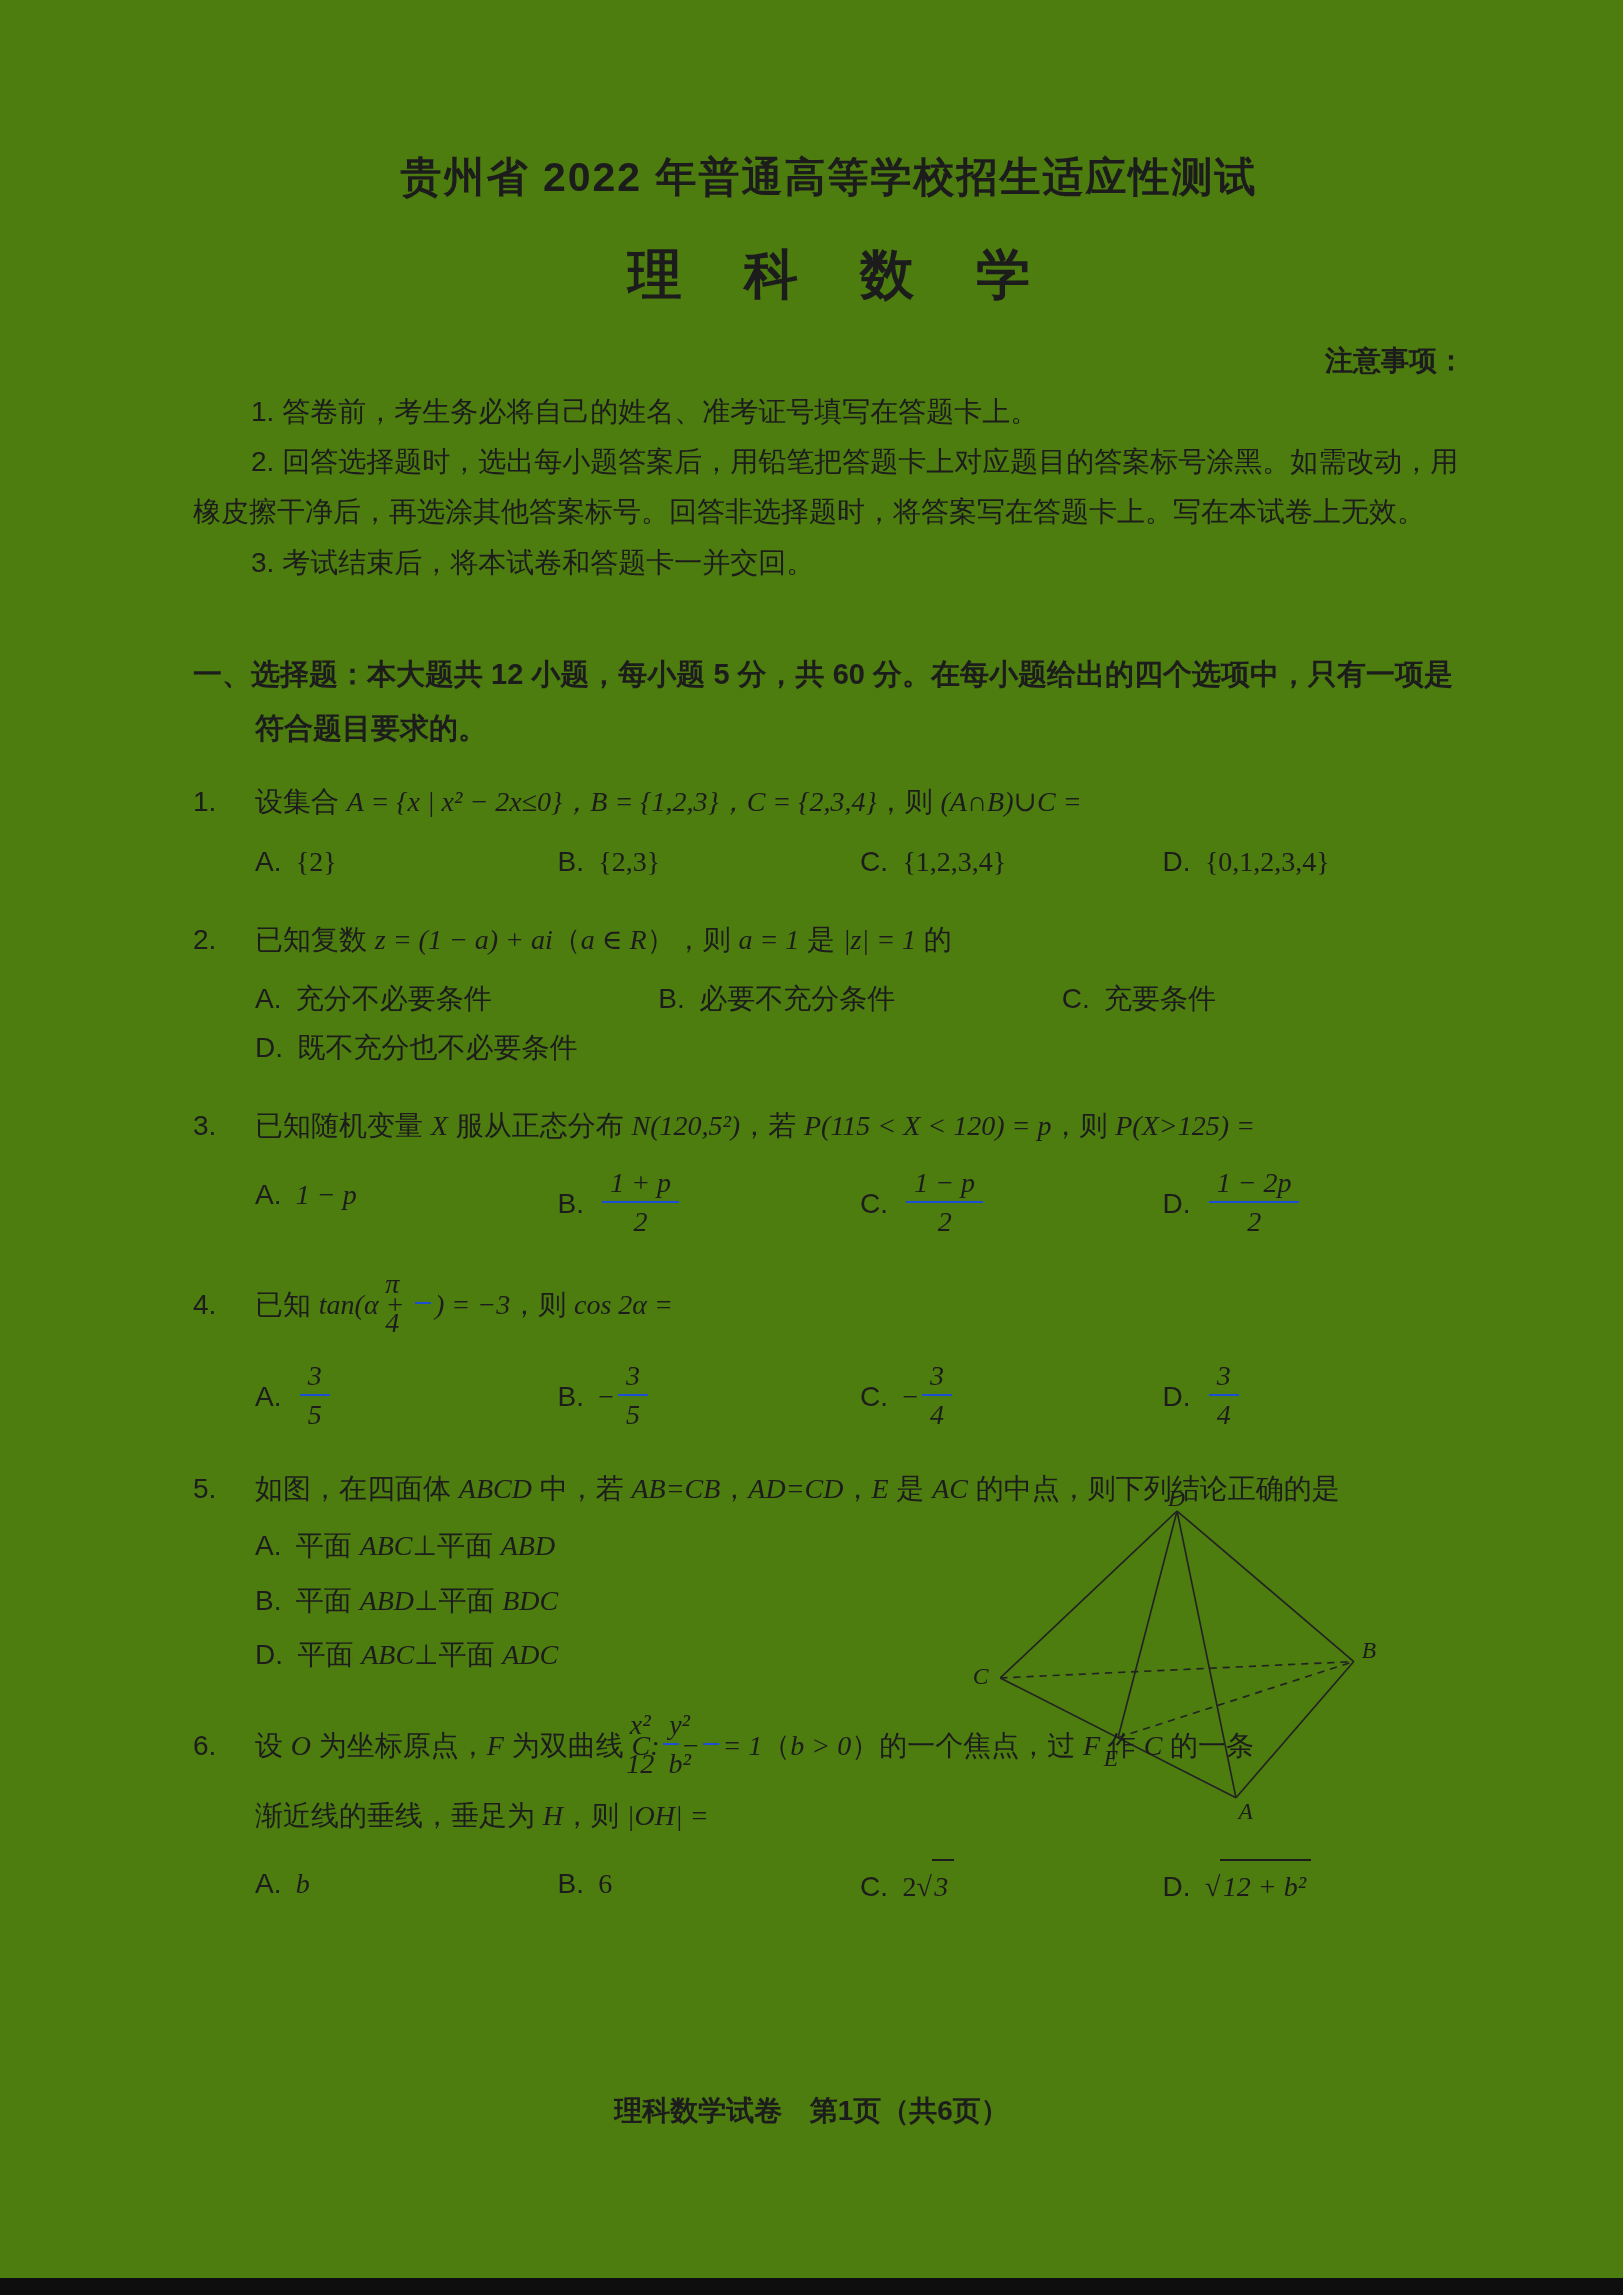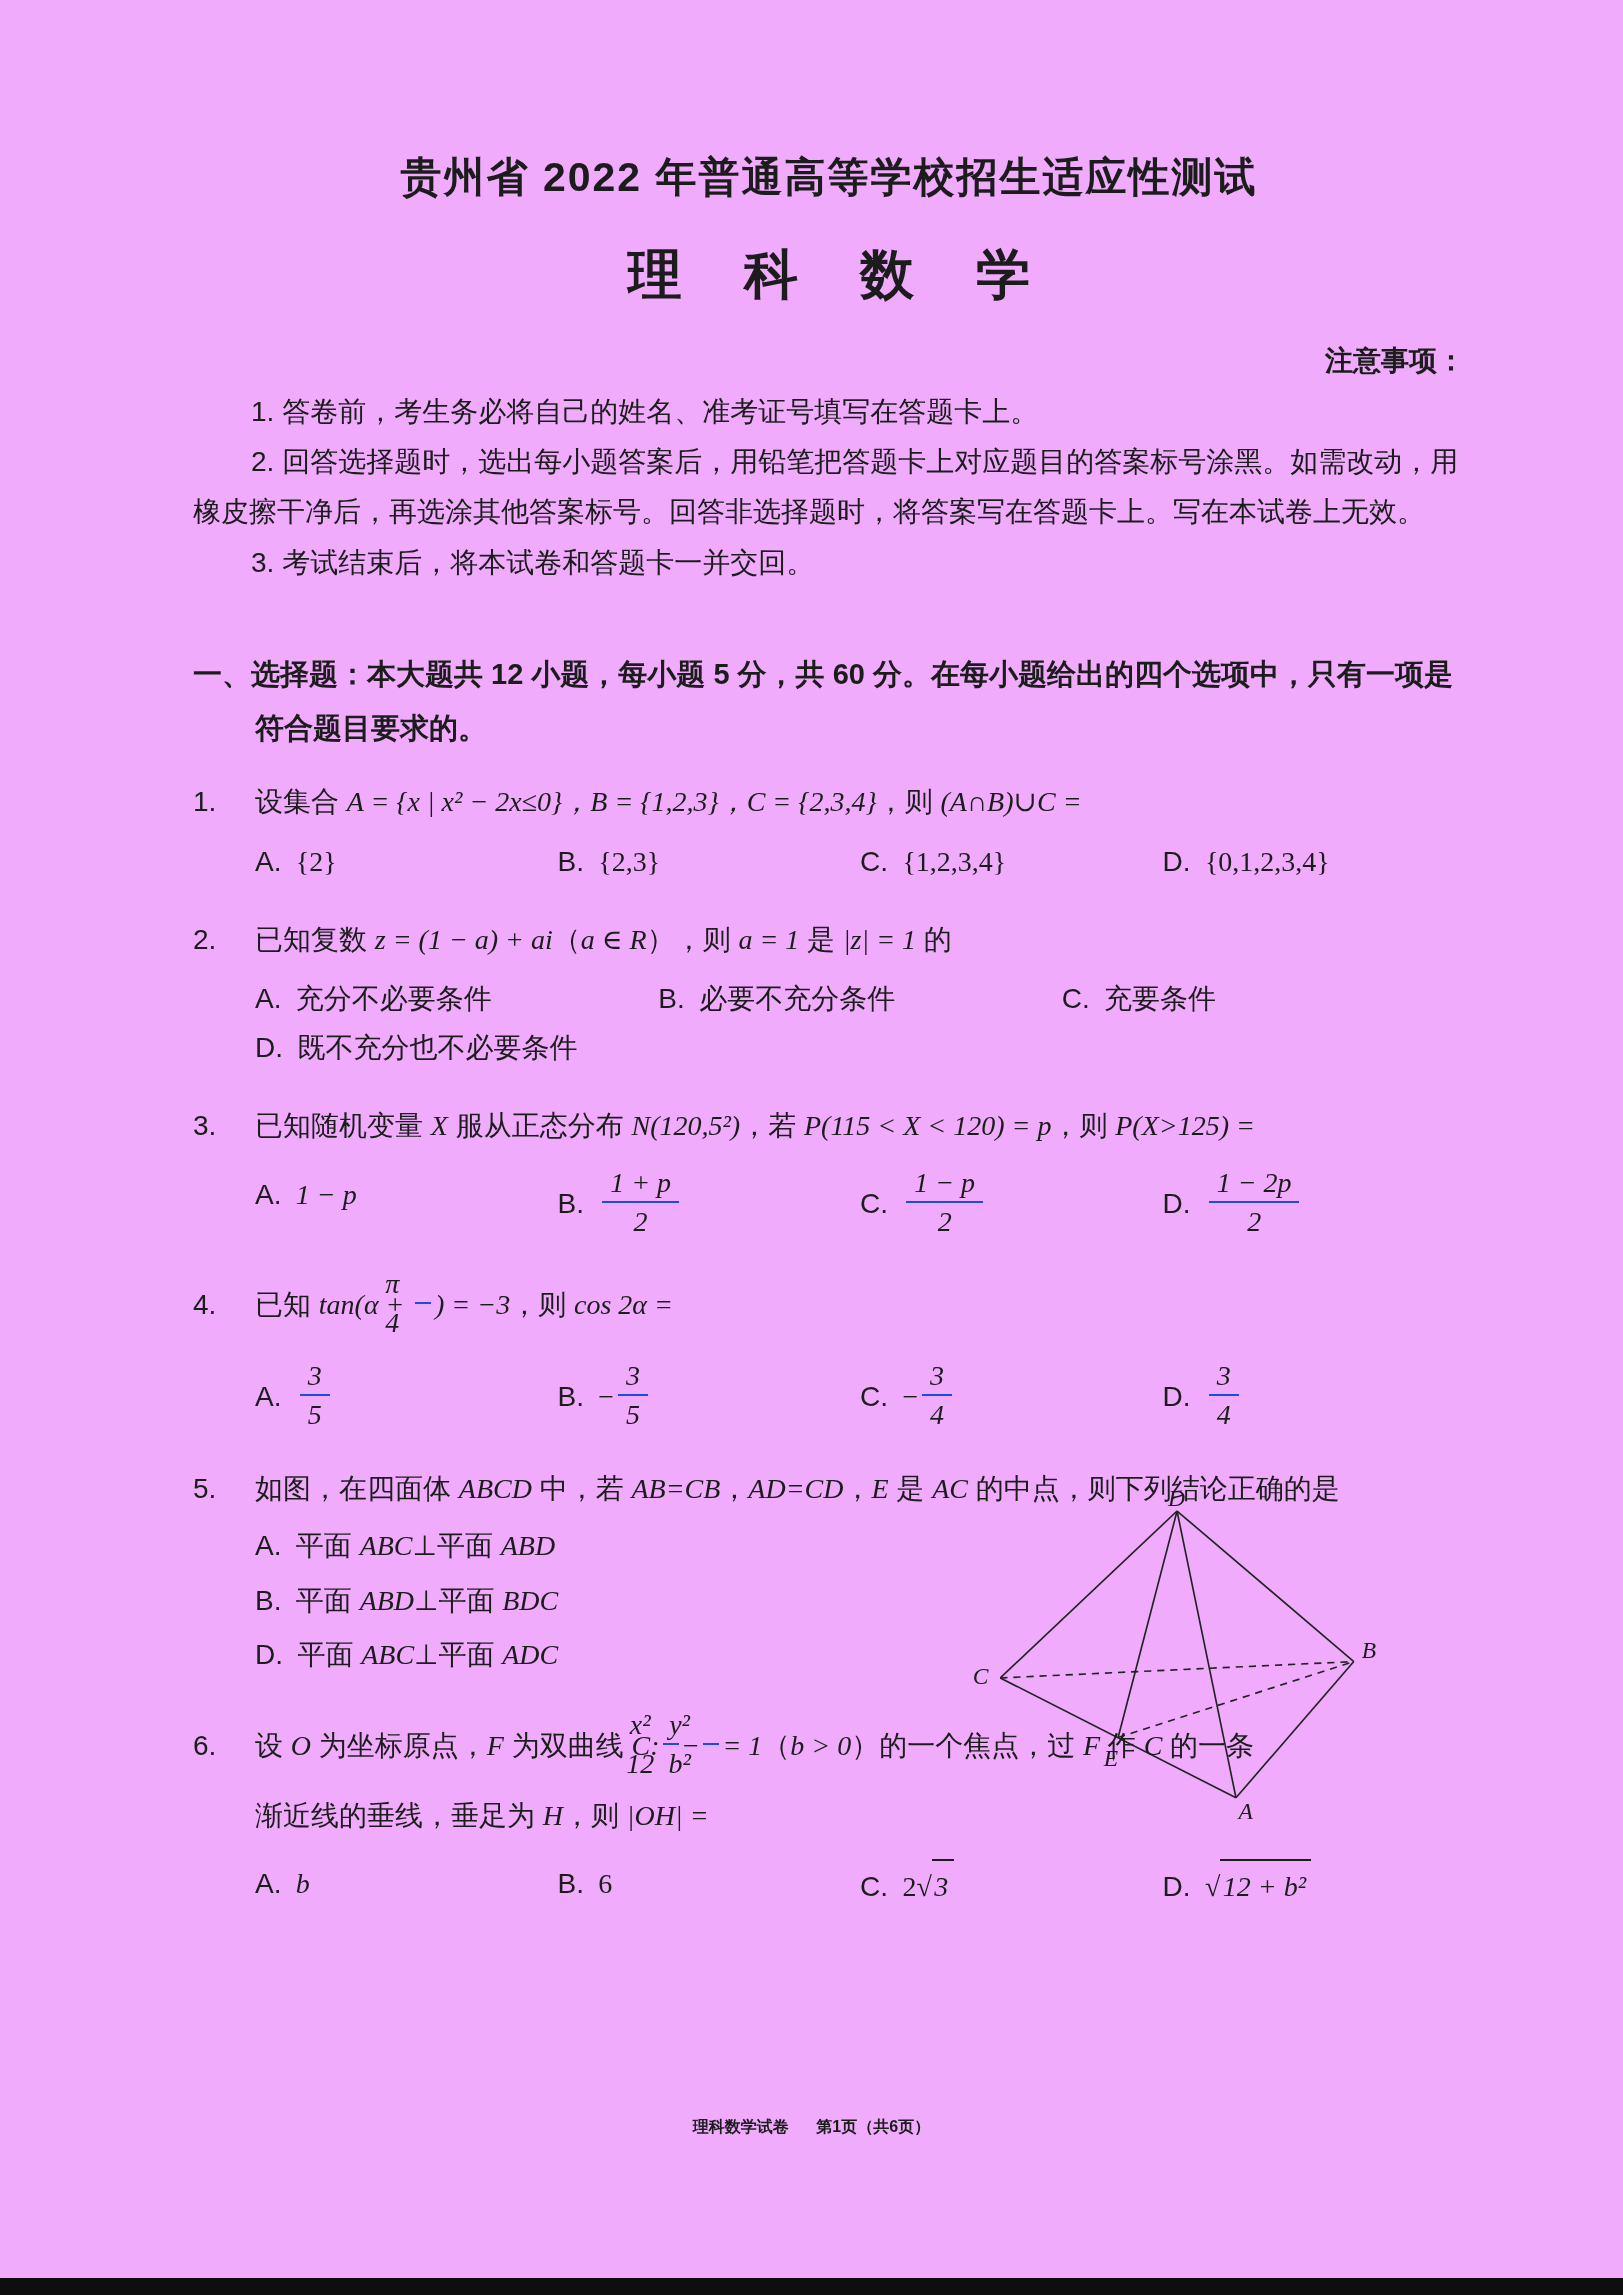--- a/index.html
+++ b/index.html
@@ -1,19 +1,19 @@
 <!DOCTYPE html>
 <html style="font-size:10.5px"><head>
 <meta charset="utf-8">
 <style>
   * { box-sizing: border-box; }
   html,body { margin:0; padding:0; background:#d6d6d2; }
   .page {
     position:relative; width:1623px; height:2295px; margin:0 auto;
-    background:#f0abfc; color:#1c1c1c; overflow:hidden;
+    background:#4d7c0f; color:#1c1c1c; overflow:hidden;
     font-family:"Liberation Sans","DejaVu Sans",sans-serif;
   }
   .content { position:absolute; left:193px; top:150px; width:1272px; }
 
   .title { font-size:41px; font-weight:700; text-align:center; margin:0; letter-spacing:2px; }
   .subject { font-size:54px; font-weight:700; text-align:center; letter-spacing:23.6px; text-indent:23.6px; margin:34px 0 30px; }
 
   .notice-head { font-size:28px; font-weight:700; margin:0 0 6.5px;text-align:right; }
   .notice-item { font-size:28px; line-height:1.8; margin:0; text-indent:58px; }
 
@@ -43,21 +43,21 @@
   .sqrt { display:inline-block; font-family:"Liberation Serif","DejaVu Serif",serif; white-space:nowrap; }
   .sqrt .rad { font-style:normal; }
   .sqrt .rc { display:inline-block; border-top:2px solid #1c1c1c; padding:1.3px 5.2px 0 2.6px; font-style:italic; }
 
   .q5-opts { width:752px; margin-top:6.5px; }
   .q5-opt { line-height:1.95; padding-left:62px; white-space:nowrap; }
   .q5-figure { position:absolute; right:85px; top:26px; }
 
   .q6-line2 { line-height:1.75; padding-left:62px; margin-top:6.5px; }
 
-  .footer { position:absolute; left:0; right:0; bottom:149px; text-align:center; font-size:16px; font-weight:600; margin:8px; }
+  .footer { position:absolute; left:0; right:0; bottom:149px; text-align:center; font-size:28px; font-weight:600; margin:16px; }
   .footer-right { margin-left:27.5px; }
   .scan-strip { position:absolute; left:0; right:0; bottom:0; height:17px; background:#0e0e0e; }
 </style>
 </head>
 <body>
 
 <div class="page">
   <div class="content">
 
     <h1 class="title">贵州省 2022 年普通高等学校招生适应性测试</h1>

